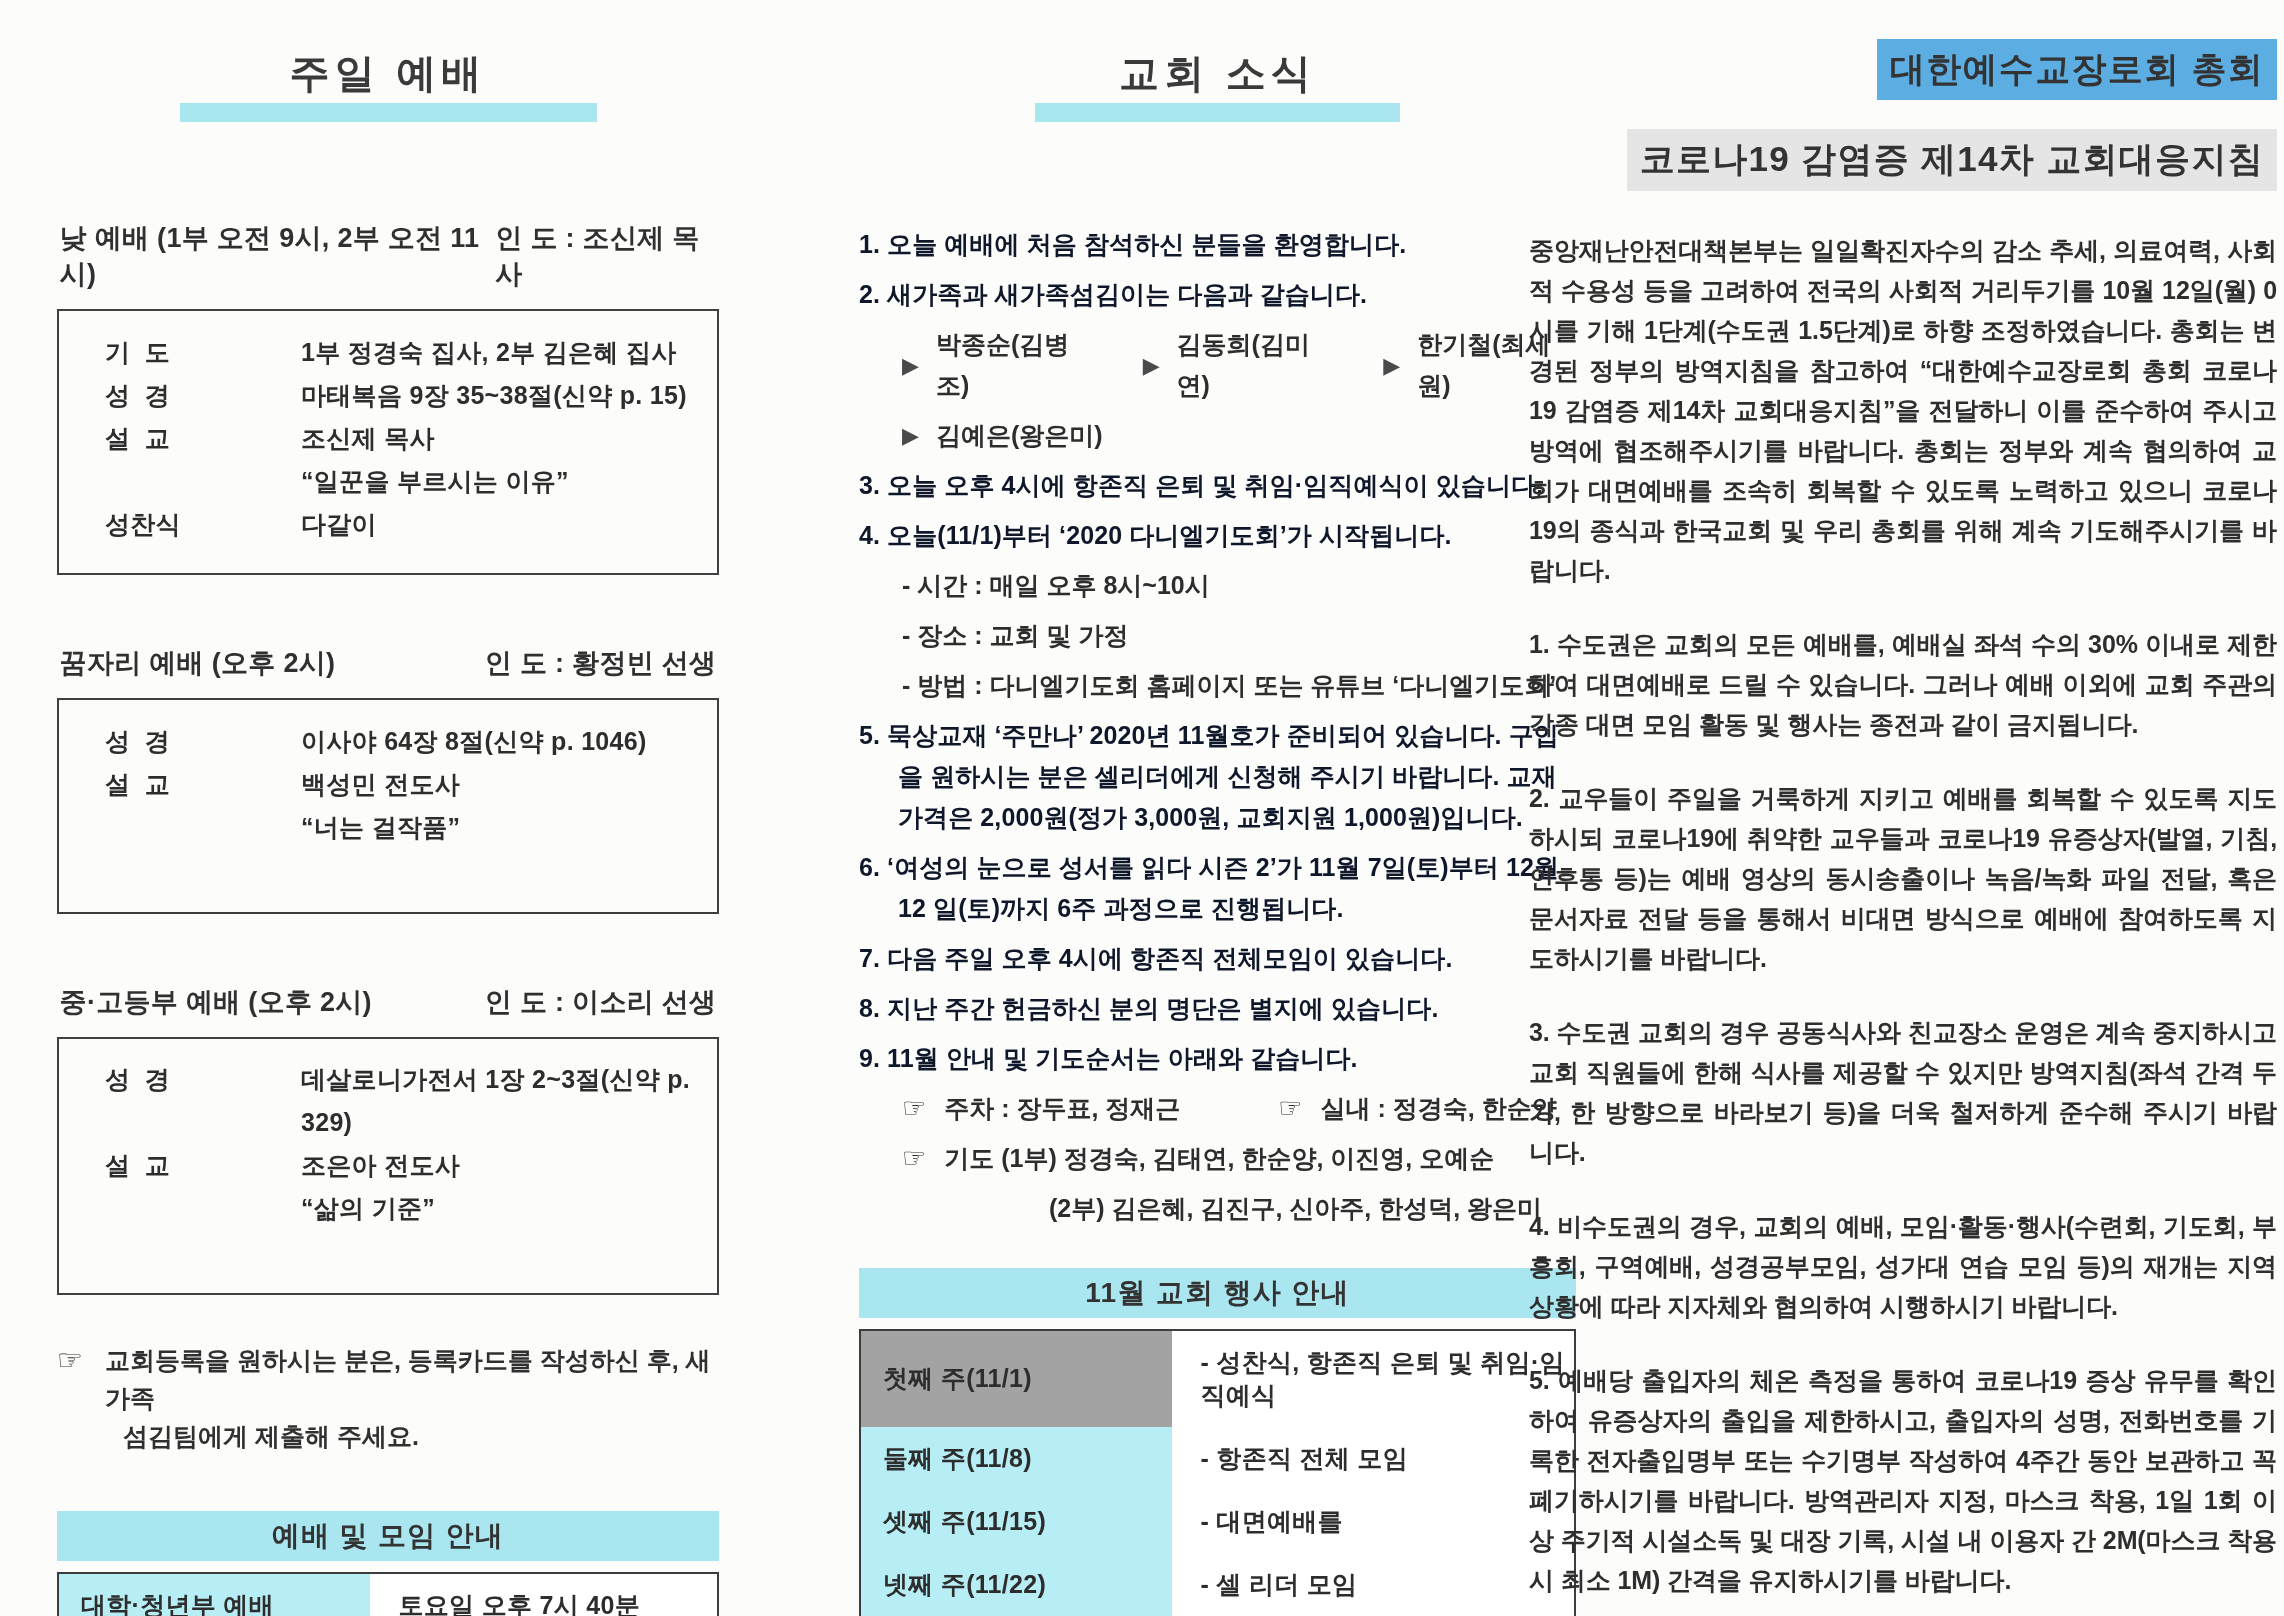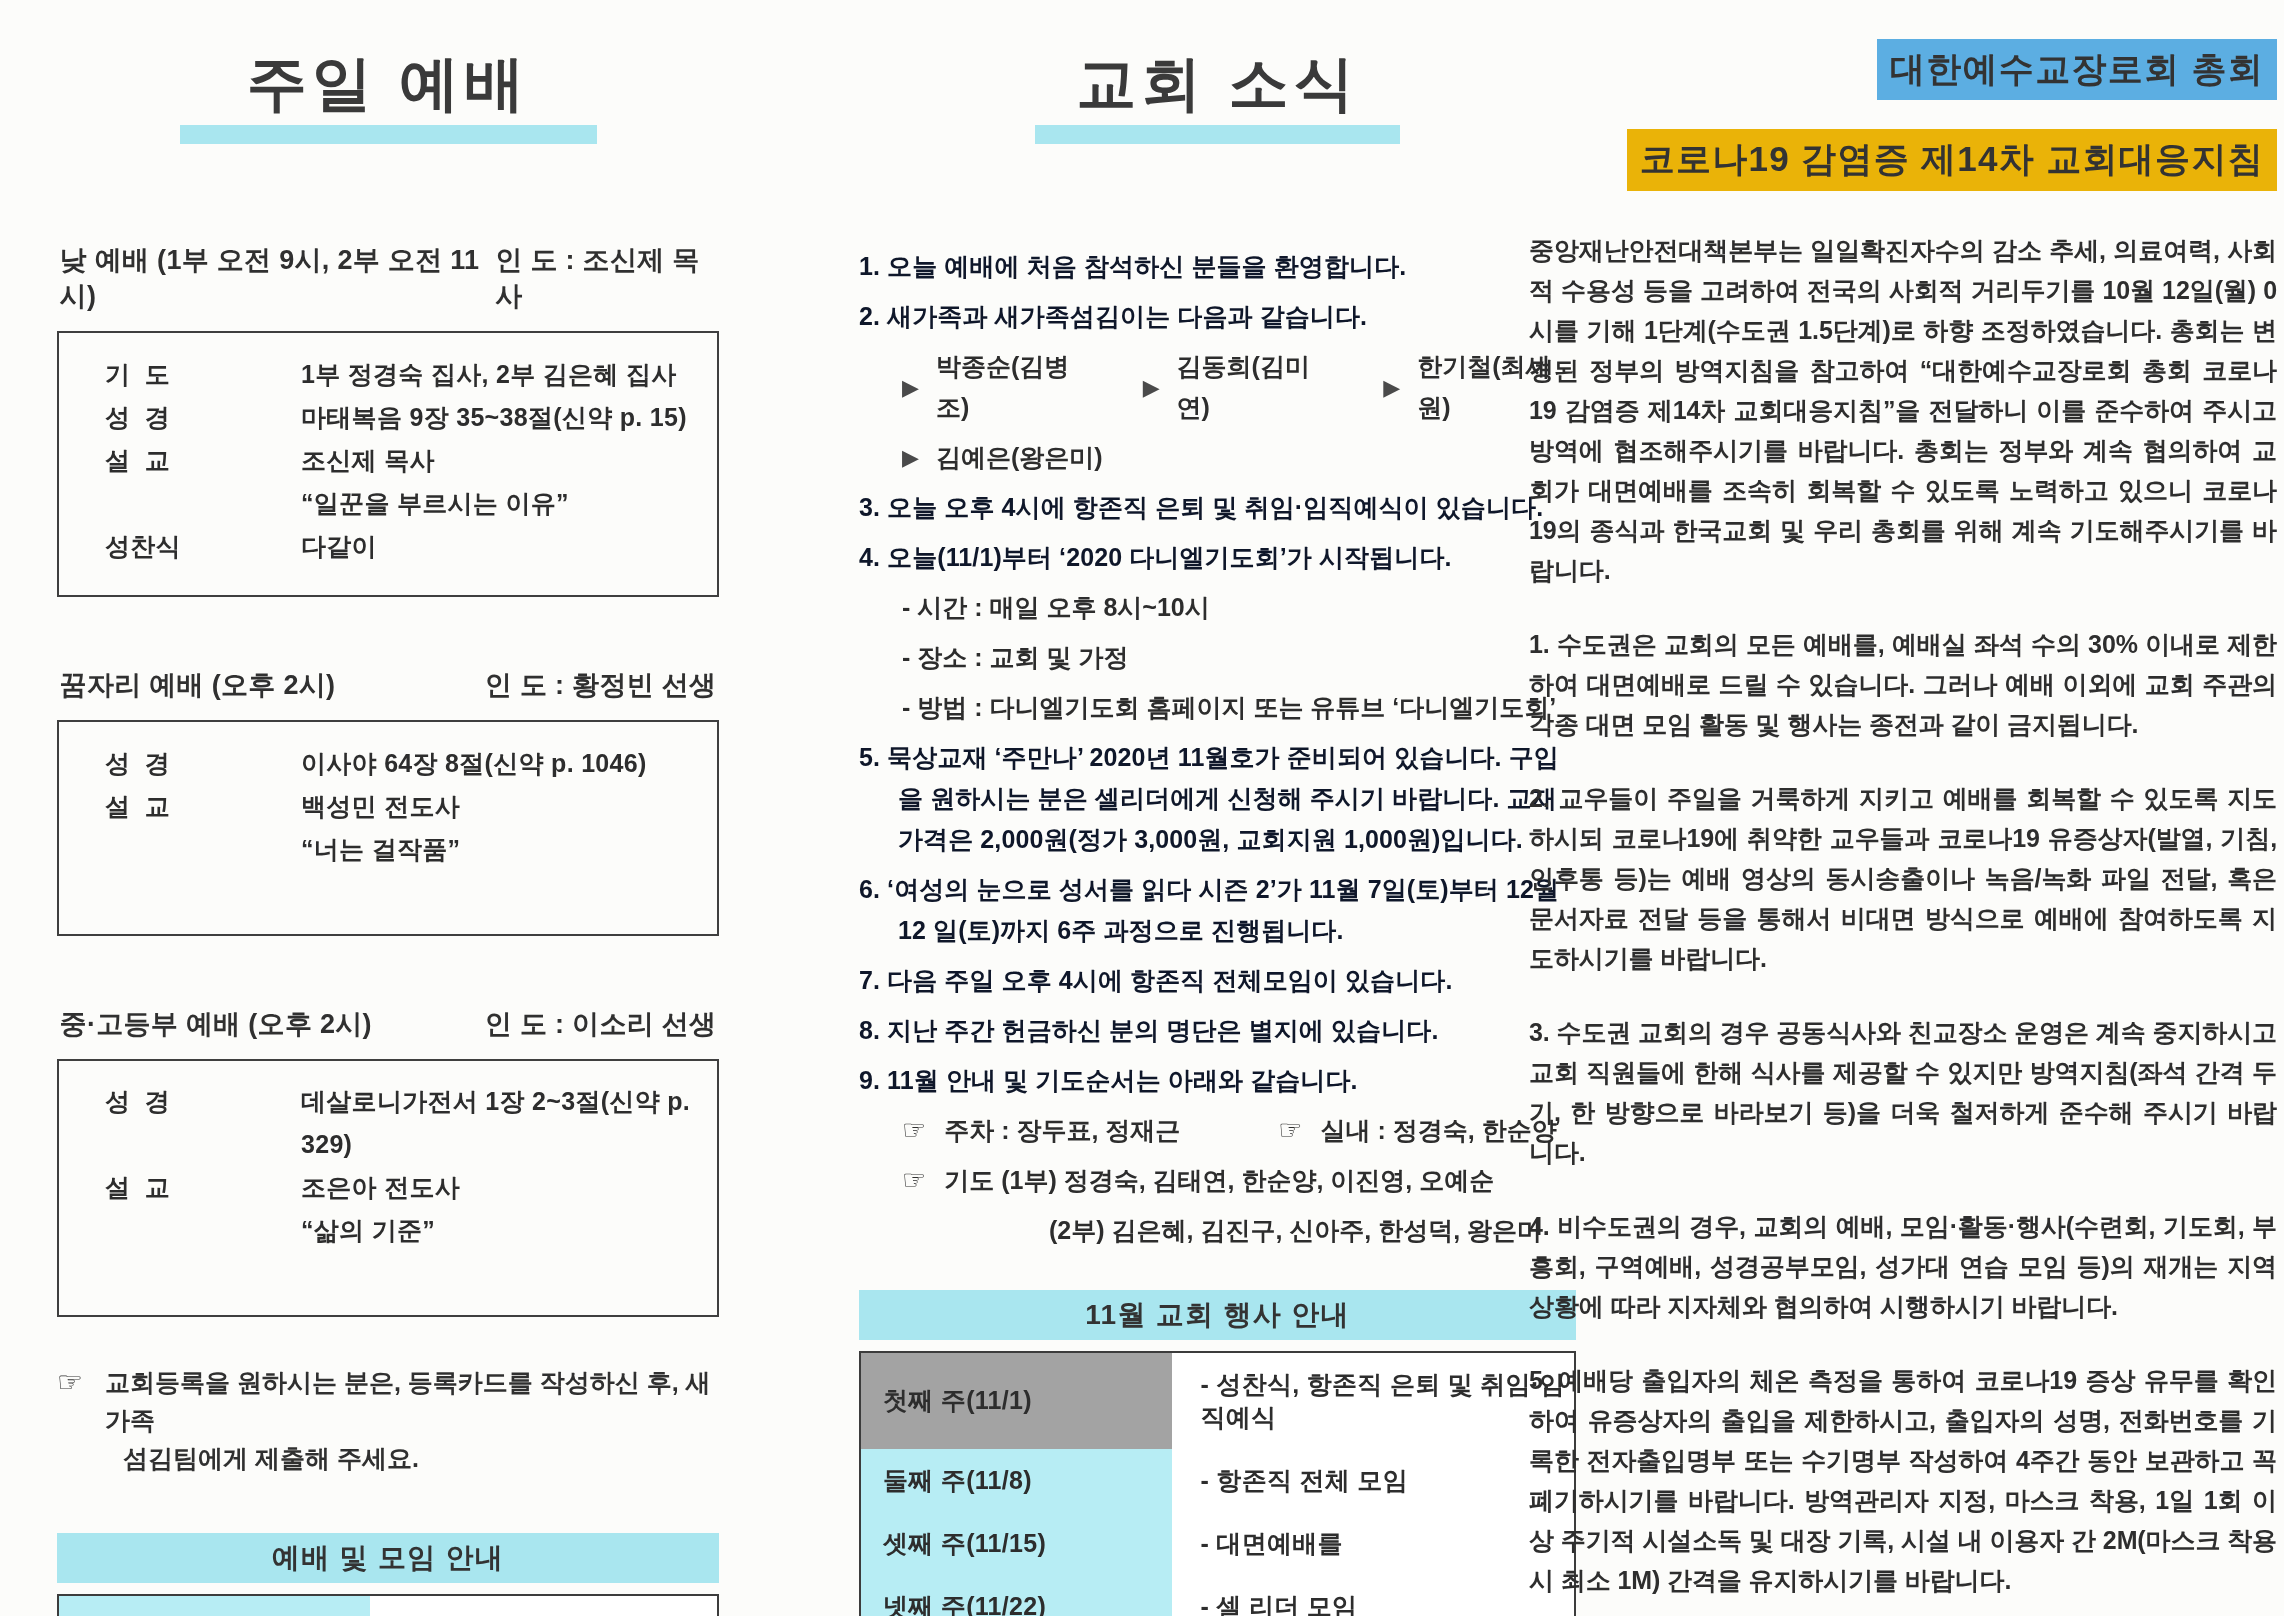--- a/index.html
+++ b/index.html
@@ -13,21 +13,21 @@
     font-weight:bold;
   }
   .col{position:absolute;top:0;}
   .col-left{left:57px;width:662px;padding-top:51px;}
   .col-mid{left:859px;width:717px;padding-top:51px;}
   .col-right{left:1529px;width:748px;padding-top:39px;}
 
   
   .title-wrap{text-align:center;margin-bottom:98px;}
   .big-title{
-    font-size:60px;line-height:1.1;letter-spacing:5.2px;
+    font-size:40px;line-height:1.1;letter-spacing:5.2px;
     color:#3a3a3a;margin:0;display:inline-block;
   }
   .title-bar{height:19.6px;margin:7.8px auto 0 auto;}
 
   
   .svc-head{
     display:flex;justify-content:space-between;align-items:baseline;
     font-size:27px;letter-spacing:0.3px;color:#303030;
     margin:0 2.6px 17px 2.6px;
   }
@@ -254,21 +254,21 @@
       </div>
 
     </div>
   </section>
 
   <section class="col col-right">
     <div class="hl-line">
       <span class="hl" style="background:#5caee2;">대한예수교장로회 총회</span>
     </div>
     <div class="hl-line">
-      <span class="hl" style="background:#eab308;margin-left:24px;">코로나19 감염증 제14차 교회대응지침</span>
+      <span class="hl" style="background:#e5e5e5;margin-left:24px;">코로나19 감염증 제14차 교회대응지침</span>
     </div>
 
     <p class="rp">중앙재난안전대책본부는 일일확진자수의 감소 추세, 의료여력, 사회적 수용성 등을 고려하여 전국의 사회적 거리두기를 10월 12일(월) 0시를 기해 1단계(수도권 1.5단계)로 하향 조정하였습니다. 총회는 변경된 정부의 방역지침을 참고하여 “대한예수교장로회 총회 코로나19 감염증 제14차 교회대응지침”을 전달하니 이를 준수하여 주시고 방역에 협조해주시기를 바랍니다. 총회는 정부와 계속 협의하여 교회가 대면예배를 조속히 회복할 수 있도록 노력하고 있으니 코로나19의 종식과 한국교회 및 우리 총회를 위해 계속 기도해주시기를 바랍니다.</p>
     <p class="rp">1. 수도권은 교회의 모든 예배를, 예배실 좌석 수의 30% 이내로 제한하여 대면예배로 드릴 수 있습니다. 그러나 예배 이외에 교회 주관의 각종 대면 모임 활동 및 행사는 종전과 같이 금지됩니다.</p>
     <p class="rp">2. 교우들이 주일을 거룩하게 지키고 예배를 회복할 수 있도록 지도하시되 코로나19에 취약한 교우들과 코로나19 유증상자(발열, 기침, 인후통 등)는 예배 영상의 동시송출이나 녹음/녹화 파일 전달, 혹은 문서자료 전달 등을 통해서 비대면 방식으로 예배에 참여하도록 지도하시기를 바랍니다.</p>
     <p class="rp">3. 수도권 교회의 경우 공동식사와 친교장소 운영은 계속 중지하시고 교회 직원들에 한해 식사를 제공할 수 있지만 방역지침(좌석 간격 두기, 한 방향으로 바라보기 등)을 더욱 철저하게 준수해 주시기 바랍니다.</p>
     <p class="rp">4. 비수도권의 경우, 교회의 예배, 모임·활동·행사(수련회, 기도회, 부흥회, 구역예배, 성경공부모임, 성가대 연습 모임 등)의 재개는 지역 상황에 따라 지자체와 협의하여 시행하시기 바랍니다.</p>
     <p class="rp" style="margin-bottom:15.6px;">5. 예배당 출입자의 체온 측정을 통하여 코로나19 증상 유무를 확인하여 유증상자의 출입을 제한하시고, 출입자의 성명, 전화번호를 기록한 전자출입명부 또는 수기명부 작성하여 4주간 동안 보관하고 꼭 폐기하시기를 바랍니다. 방역관리자 지정, 마스크 착용, 1일 1회 이상 주기적 시설소독 및 대장 기록, 시설 내 이용자 간 2M(마스크 착용 시 최소 1M) 간격을 유지하시기를 바랍니다.</p>
 
   </section>

